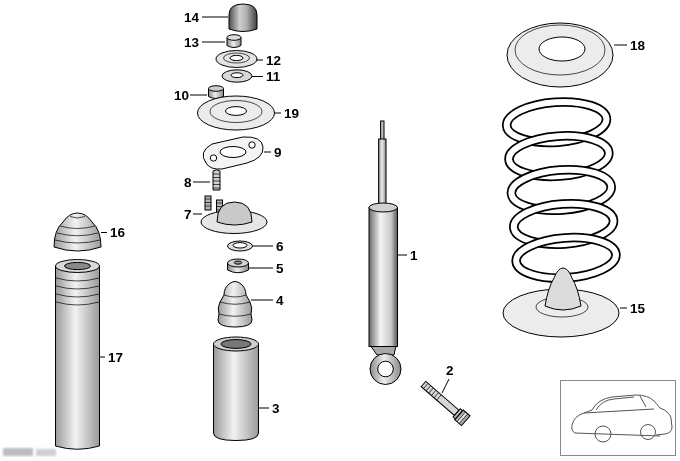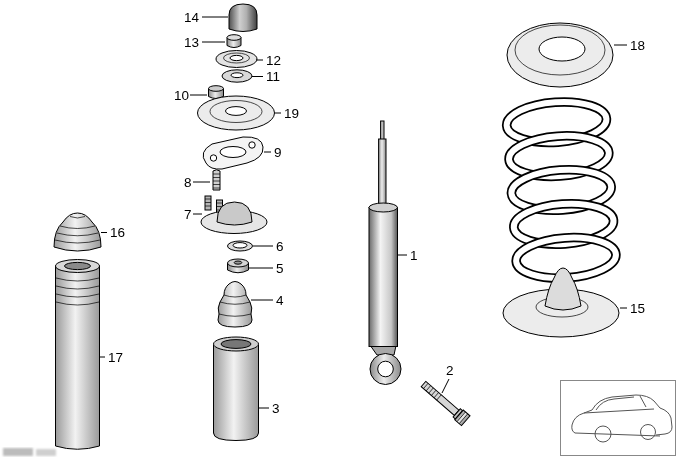--- a/index.html
+++ b/index.html
@@ -3,20 +3,21 @@
 <meta charset="utf-8">
 <style>
   html, body { margin: 0; padding: 0; background: #ffffff; }
   .stage {
     position: relative;
     width: 680px;
     height: 461px;
     background: #ffffff;
     overflow: hidden;
     font-family: "Liberation Sans", sans-serif;
+    font-weight: bold;
   }
   svg { position: absolute; left: 0; top: 0; }
   .lbl {
     font-family: "Liberation Sans", sans-serif;
     font-size: 13.5px;
     fill: #000000;
   }
   .leader { stroke: #000; stroke-width: 1; }
   .outline { stroke: #000; stroke-width: 1; }
   .thin { stroke: #000; stroke-width: 0.7; fill: none; }

